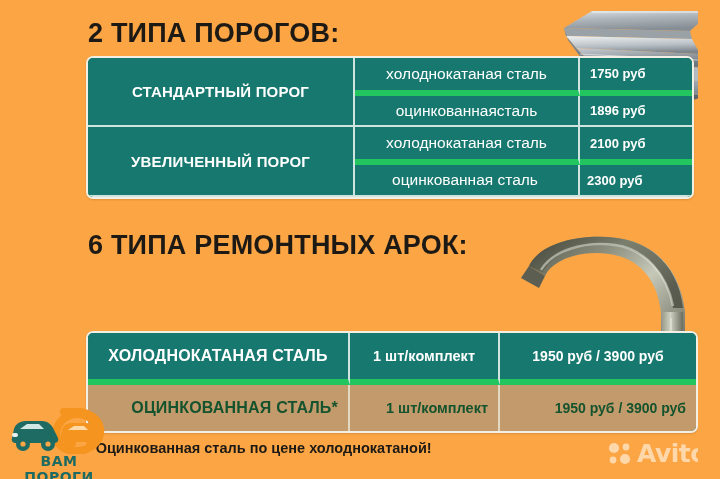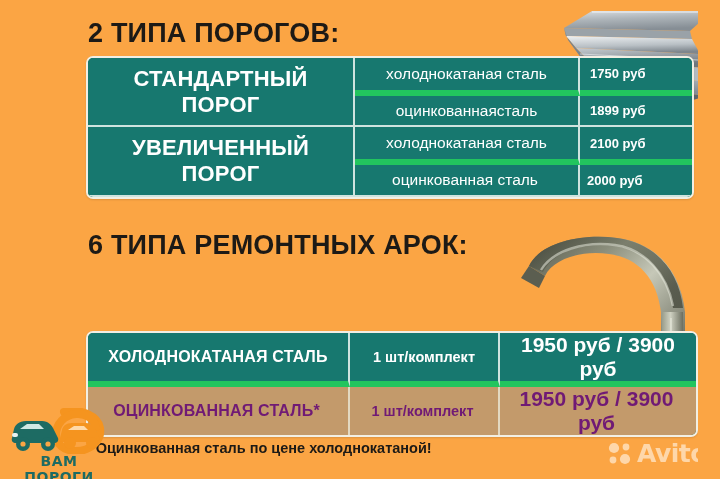--- a/index.html
+++ b/index.html
@@ -78,21 +78,21 @@
 
   
   #table-sills {
     left: 86px;
     top: 56px;
     width: 546px;
     height: 143px;
   }
   #table-sills .c-type {
     width: 245px;
-    font-size: 22px;
+    font-size: 15px;
     font-weight: bold;
     text-align: center;
     letter-spacing: 0.2px;
   }
   #table-sills .c-mat {
     width: 203px;
     font-size: 15.5px;
     text-align: center;
     font-weight: normal;
   }
@@ -124,28 +124,29 @@
   }
   #table-arches .c-qty {
     width: 128px;
     font-size: 14.5px;
     font-weight: bold;
     text-align: center;
     margin-left: 16px;
   }
   #table-arches .c-price {
     width: 176px;
-    font-size: 21px;
+    font-size: 14px;
     font-weight: bold;
     text-align: center;
   }
   #table-arches tr.row-tan td {
     background: #c39a6b;
-    color: #701a75;
+    color: #14532d;
     border-color: #e3d9c2;
+    text-align: right;
   }
 
   
   #footnote {
     position: absolute;
     left: 90px;
     top: 440px;
     font-size: 14.5px;
     font-weight: bold;
     color: #1d1a16;
@@ -246,30 +247,30 @@
 
   <table class="pricetable" id="table-sills">
     <tbody>
       <tr class="r1">
         <td class="c-type" rowspan="2">СТАНДАРТНЫЙ ПОРОГ</td>
         <td class="c-mat">холоднокатаная сталь</td>
         <td class="c-price">1750 руб</td>
       </tr>
       <tr class="r2">
         <td class="c-mat">оцинкованнаясталь</td>
-        <td class="c-price">1899 руб</td>
+        <td class="c-price">1896 руб</td>
       </tr>
       <tr class="r3">
         <td class="c-type" rowspan="2">УВЕЛИЧЕННЫЙ ПОРОГ</td>
         <td class="c-mat">холоднокатаная сталь</td>
         <td class="c-price">2100 руб</td>
       </tr>
       <tr class="r4">
         <td class="c-mat">оцинкованная сталь</td>
-        <td class="c-price">2000 руб</td>
+        <td class="c-price">2300 руб</td>
       </tr>
     </tbody>
   </table>
 
   <div class="heading" id="heading-arches">6 ТИПА РЕМОНТНЫХ АРОК:</div>
 
 
   <svg id="img-arch" viewBox="0 0 215 140" xmlns="http://www.w3.org/2000/svg">
     <defs>
       <linearGradient id="gArchOuter" x1="0" y1="0" x2="1" y2="0.8">

